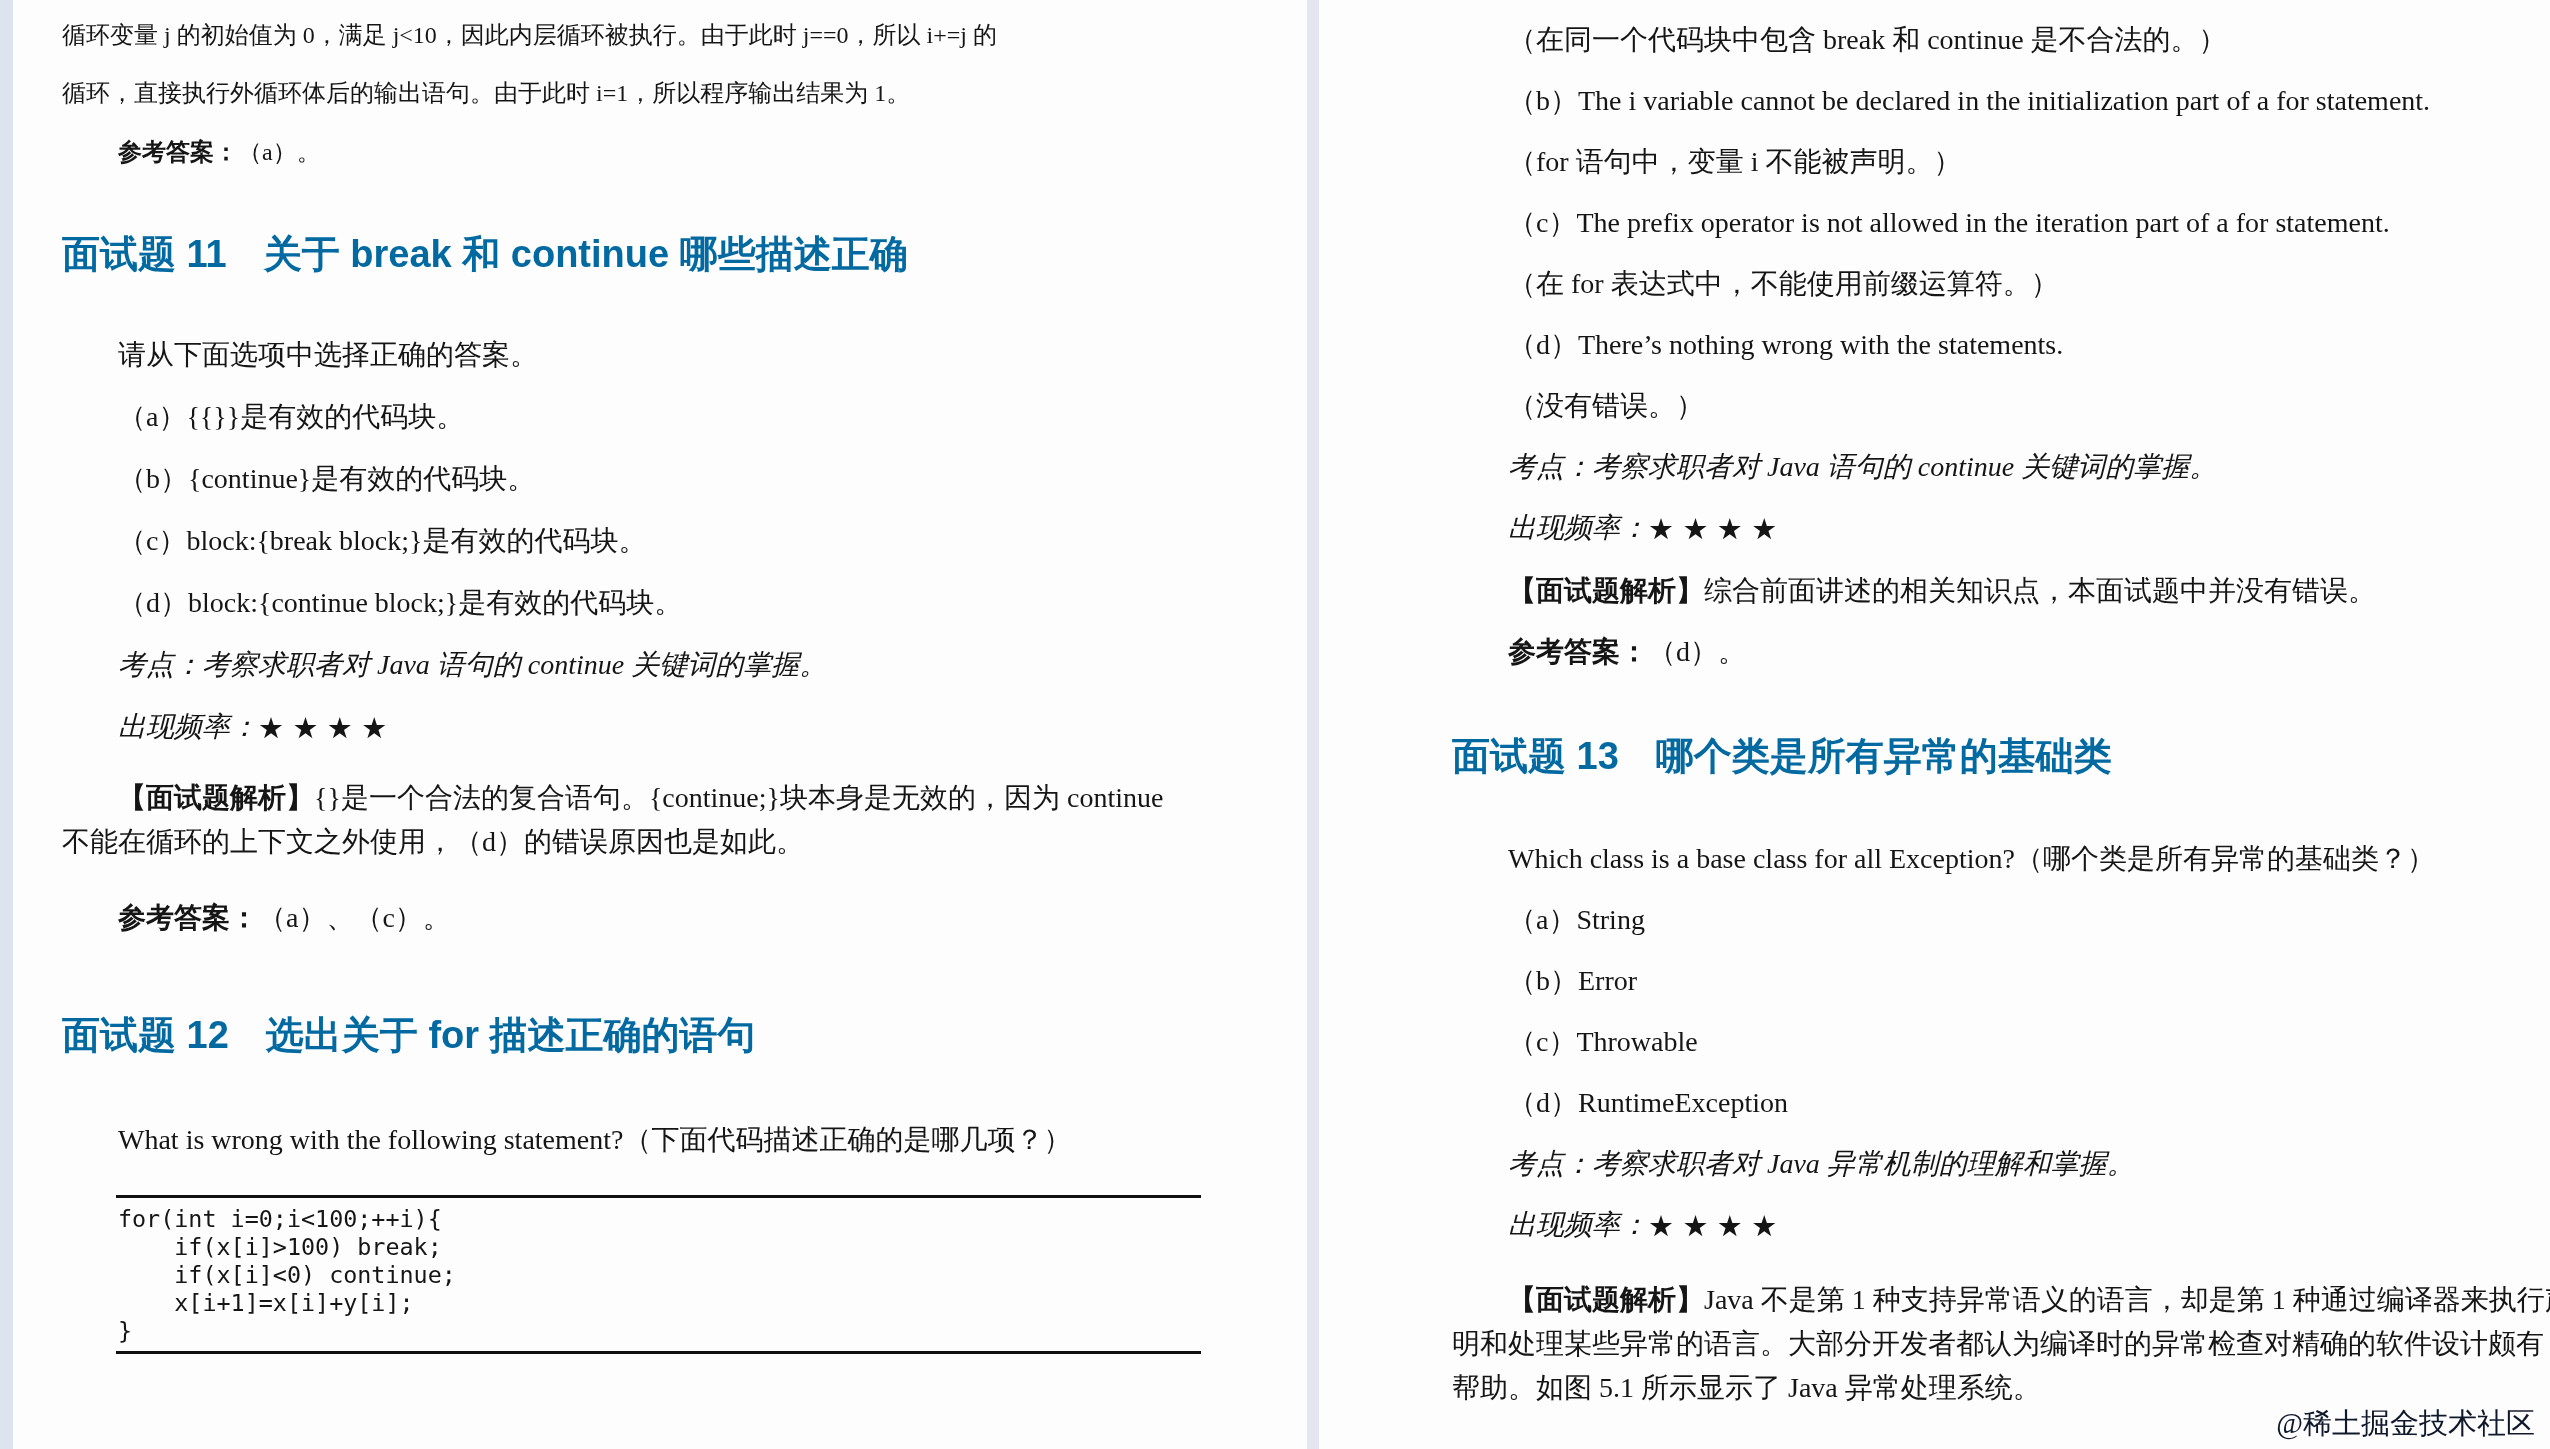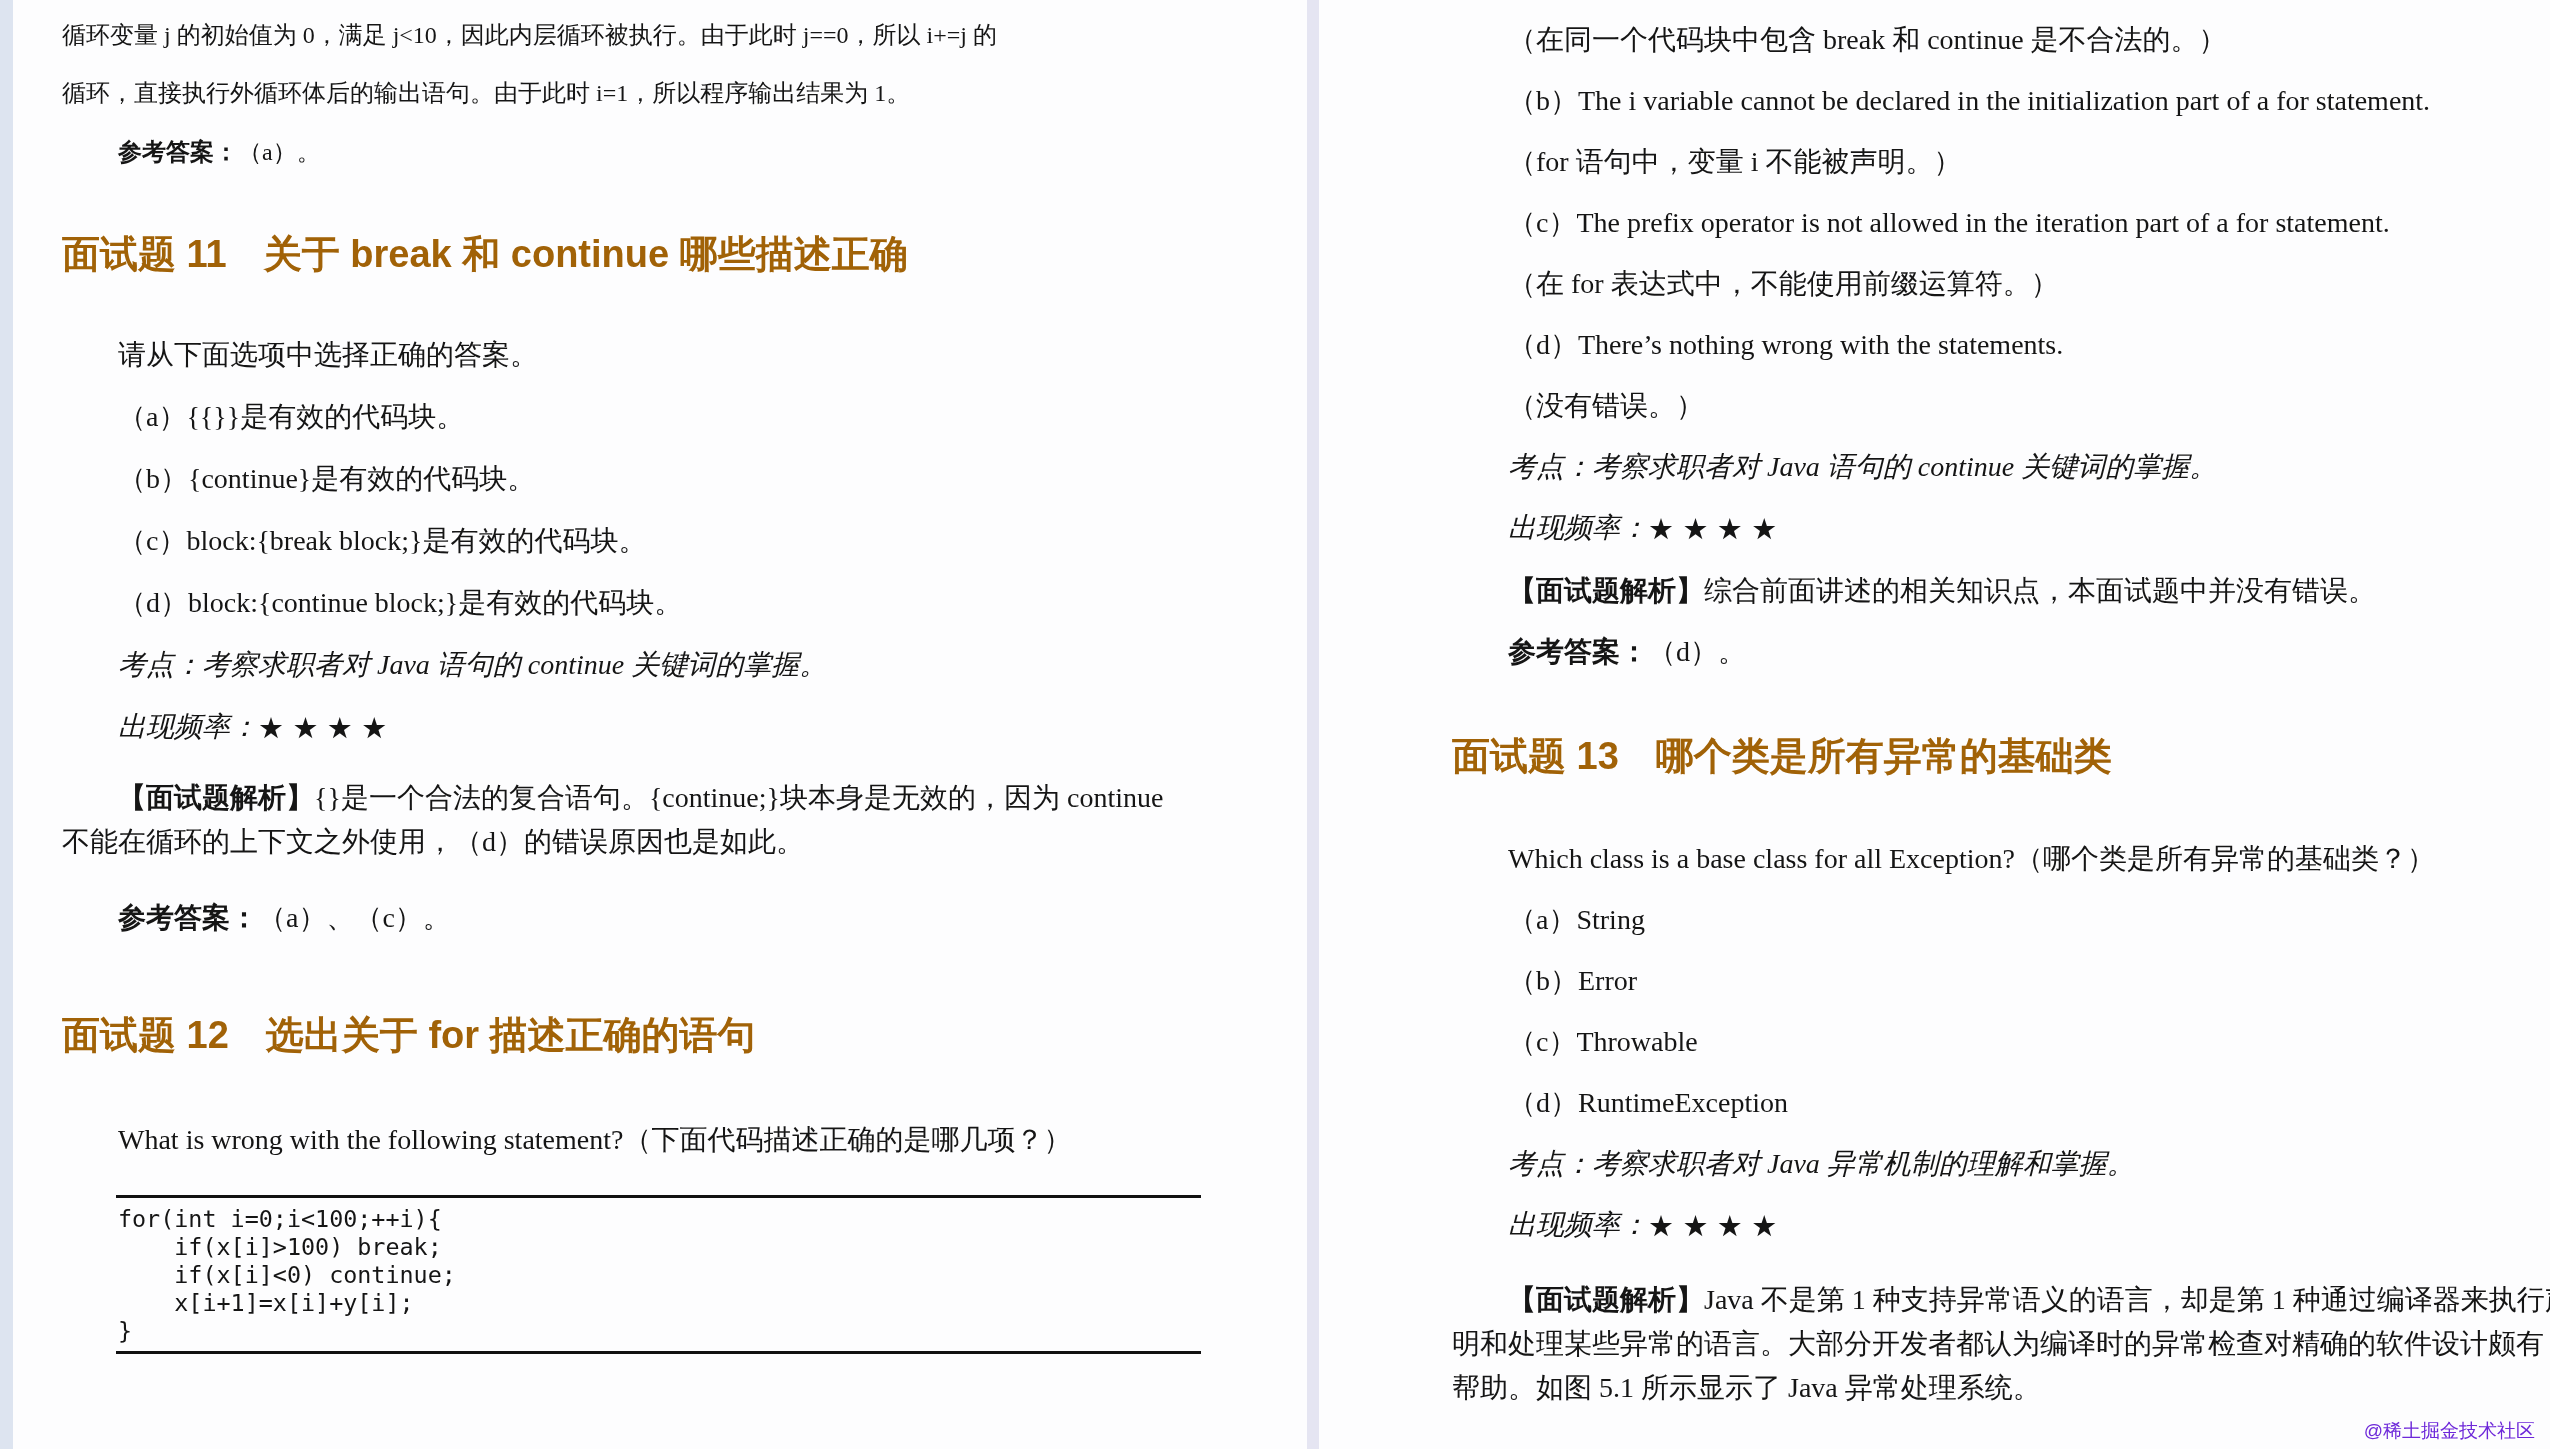--- a/index.html
+++ b/index.html
@@ -24,21 +24,21 @@
   .tightline { font-size:28px; line-height:44px; }
   .rline { font-size:28px; line-height:61px; }
   .indent { padding-left:56px; }
 
   .qhead {
     margin:0;
     font-family:"Liberation Sans","DejaVu Sans",sans-serif;
     font-weight:bold;
     font-size:38px; line-height:45px;
     white-space:nowrap;
-    color:#a16207;
+    color:#0369a1;
   }
   .qhead .num { margin-right:37px; }
 
   .blabel { font-weight:bold; }
   .kaiti { font-style:italic; }
   .stars { font-family:"DejaVu Sans",sans-serif; font-size:29px; letter-spacing:8.4px; vertical-align:-1.9px; }
 
   .codeblock {
     margin-top:24px; margin-left:54px;
     width:1083px;
@@ -58,22 +58,22 @@
   .mt-ans11 { margin-top:22.4px; }
   .mt-h12 { margin-top:64px; }
   .mt-prompt12 { margin-top:51px; }
 
   .mt-h13 { margin-top:52px; }
   .mt-prompt13 { margin-top:49px; }
   .mt-analysis13 { margin-top:20.6px; }
 
   .watermark {
     position:absolute; right:15px; bottom:5.6px;
-    font-family:Liberation Sans, sans-serif;
-    font-size:19px; color:#6d28d9;
+    font-family:Liberation Serif, serif;
+    font-size:29px; color:#0f172a;
   }
 </style>
 </head>
 <body>
 
 <div class="stripe-left"></div>
 <div class="divider"></div>
 
 <div class="page page-left">
 

